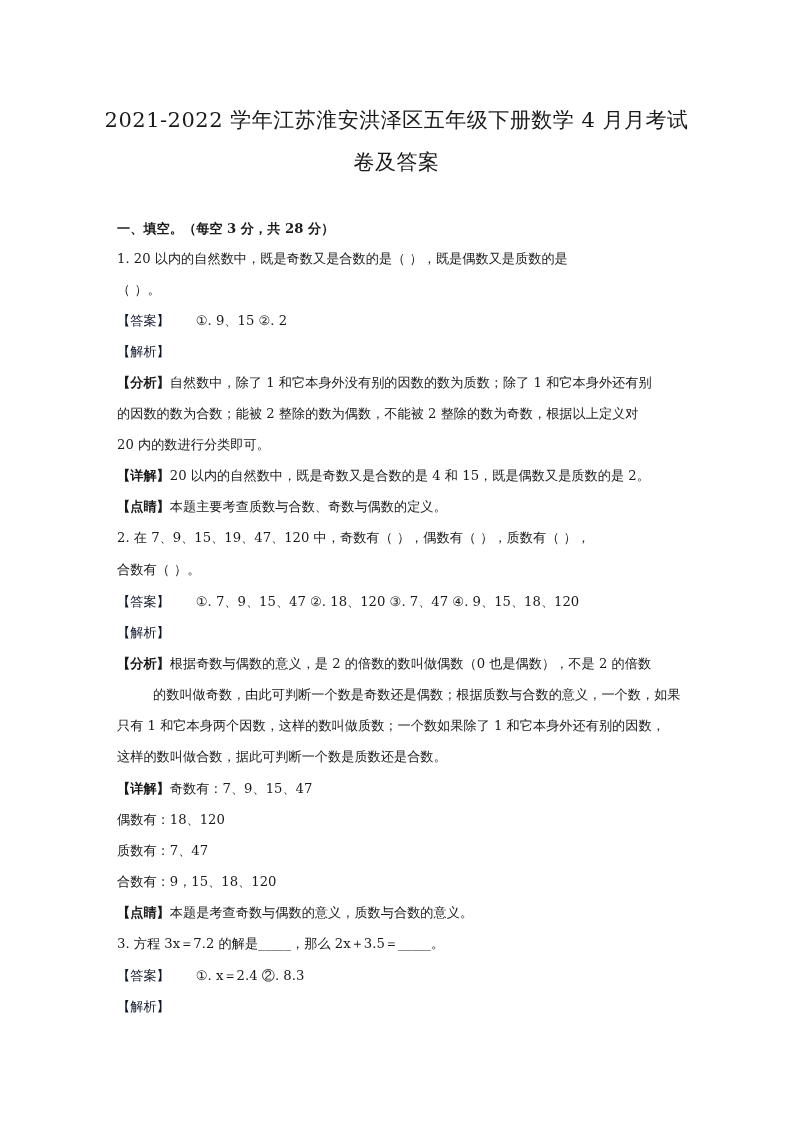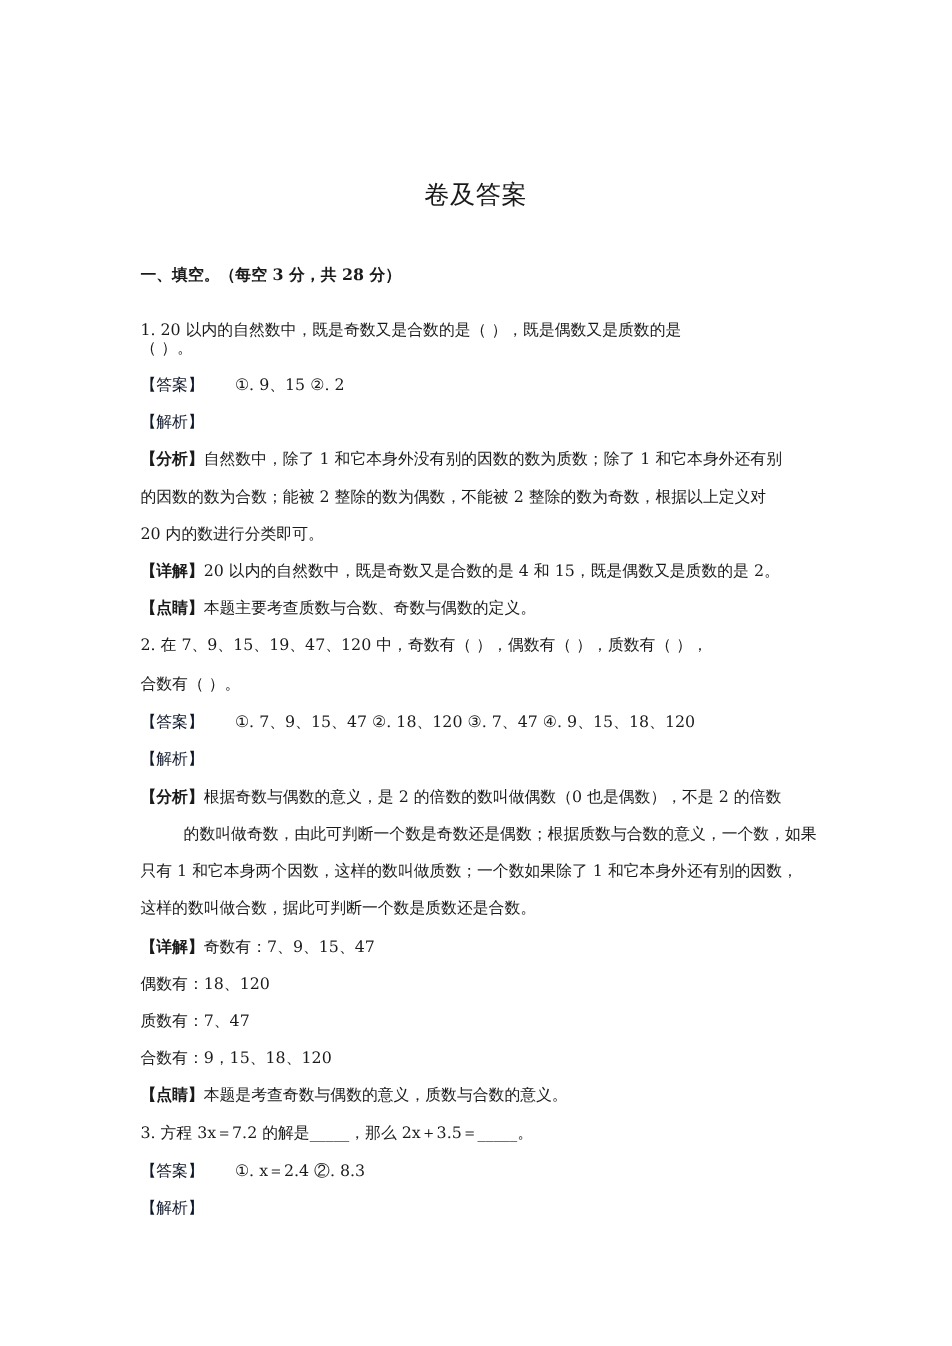--- a/index.html
+++ b/index.html
@@ -13,25 +13,26 @@
   .line { position: absolute; left: 117px; font-size: 13.2px; white-space: nowrap; }
   .bold { font-weight: bold; }
   .blue { color: #0f172a; }
   .gap { display: inline-block; }
 </style>
 </head>
 <body>
 
 <div class="page">
 
+  <div class="title t1">2021-2022 学年江苏淮安洪泽区五年级下册数学 4 月月考试</div>
   <div class="title t2">卷及答案</div>
 
   <div class="line bold" style="top:220px;">一、填空。（每空 3 分，共 28 分）</div>
 
-  <div class="line" style="top:250px;margin-top:16px;">1.  20 以内的自然数中，既是奇数又是合数的是（              ），既是偶数又是质数的是</div>
+  <div class="line" style="top:250px;">1.  20 以内的自然数中，既是奇数又是合数的是（              ），既是偶数又是质数的是</div>
   <div class="line" style="top:281px;">（              ）。</div>
   <div class="line" style="top:312px;">
     <span class="blue">【答案】</span><span class="gap" style="width:26px;"></span><span>①. 9、15      ②. 2</span>
   </div>
   <div class="line blue" style="top:343px;">【解析】</div>
   <div class="line" style="top:374px;">
     <span class="bold">【分析】</span><span>自然数中，除了 1 和它本身外没有别的因数的数为质数；除了 1 和它本身外还有别</span>
   </div>
   <div class="line" style="top:405px;">的因数的数为合数；能被 2 整除的数为偶数，不能被 2 整除的数为奇数，根据以上定义对</div>
   <div class="line" style="top:436px;">20 内的数进行分类即可。</div>

